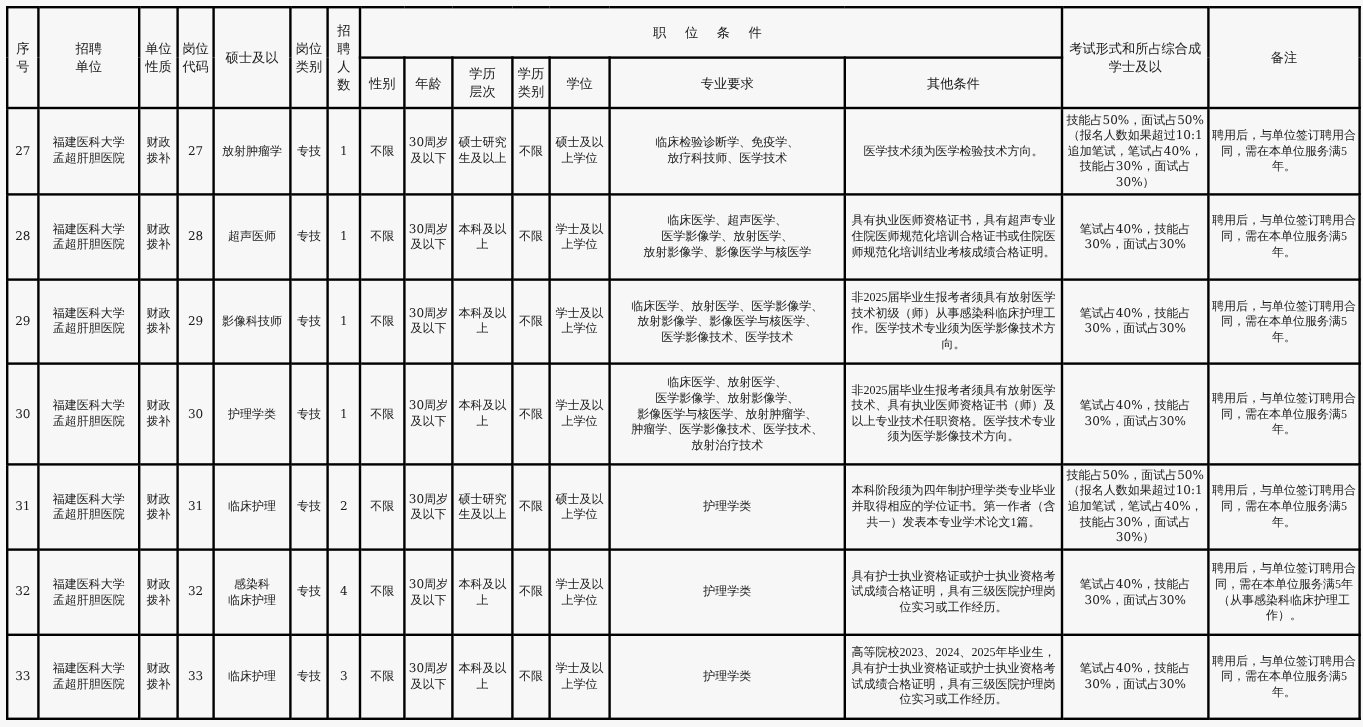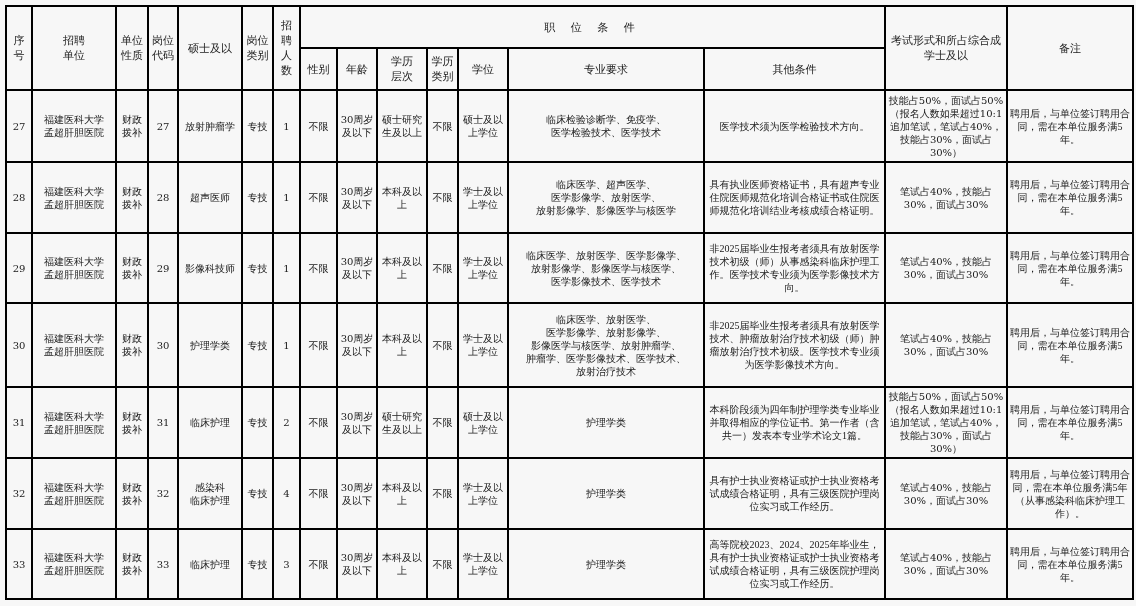--- a/index.html
+++ b/index.html
@@ -88,21 +88,21 @@
       <td>1</td>
       <td>不限</td>
       <td class="pre">30周岁
 及以下</td>
       <td class="pre">硕士研究
 生及以上</td>
       <td>不限</td>
       <td class="pre">硕士及以
 上学位</td>
       <td class="pre">临床检验诊断学、免疫学、
-医学检验技术、医学技术</td>
+放疗科技师、医学技术</td>
       <td class="left">医学技术须为医学检验技术方向。</td>
       <td>技能占50%，面试占50%（报名人数如果超过10:1追加笔试，笔试占40%，技能占30%，面试占30%）</td>
       <td class="left">聘用后，与单位签订聘用合同，需在本单位服务满5年。</td>
     </tr>
     <tr style="height:71px">
       <td>28</td>
       <td class="pre">福建医科大学
 孟超肝胆医院</td>
       <td class="pre">财政
 拨补</td>
@@ -168,21 +168,21 @@
       <td class="pre">本科及以
 上</td>
       <td>不限</td>
       <td class="pre">学士及以
 上学位</td>
       <td class="pre">临床医学、放射医学、
 医学影像学、放射影像学、
 影像医学与核医学、放射肿瘤学、
 肿瘤学、医学影像技术、医学技术、
 放射治疗技术</td>
-      <td class="left">非2025届毕业生报考者须具有放射医学技术、肿瘤放射治疗技术初级（师）肿瘤放射治疗技术初级。医学技术专业须为医学影像技术方向。</td>
+      <td class="left">非2025届毕业生报考者须具有放射医学技术、具有执业医师资格证书（师）及以上专业技术任职资格。医学技术专业须为医学影像技术方向。</td>
       <td class="pre">笔试占40%，技能占
 30%，面试占30%</td>
       <td class="left">聘用后，与单位签订聘用合同，需在本单位服务满5年。</td>
     </tr>
     <tr style="height:71px">
       <td>31</td>
       <td class="pre">福建医科大学
 孟超肝胆医院</td>
       <td class="pre">财政
 拨补</td>

